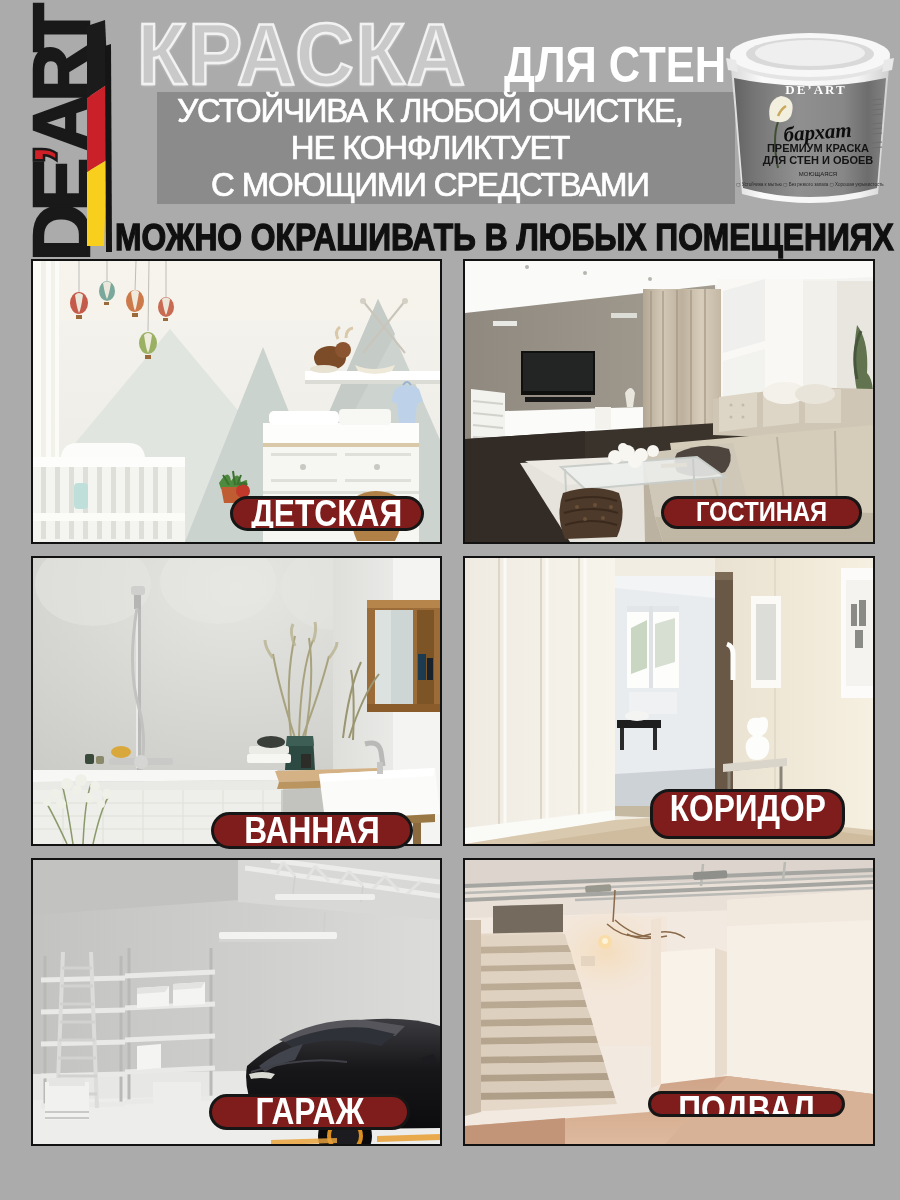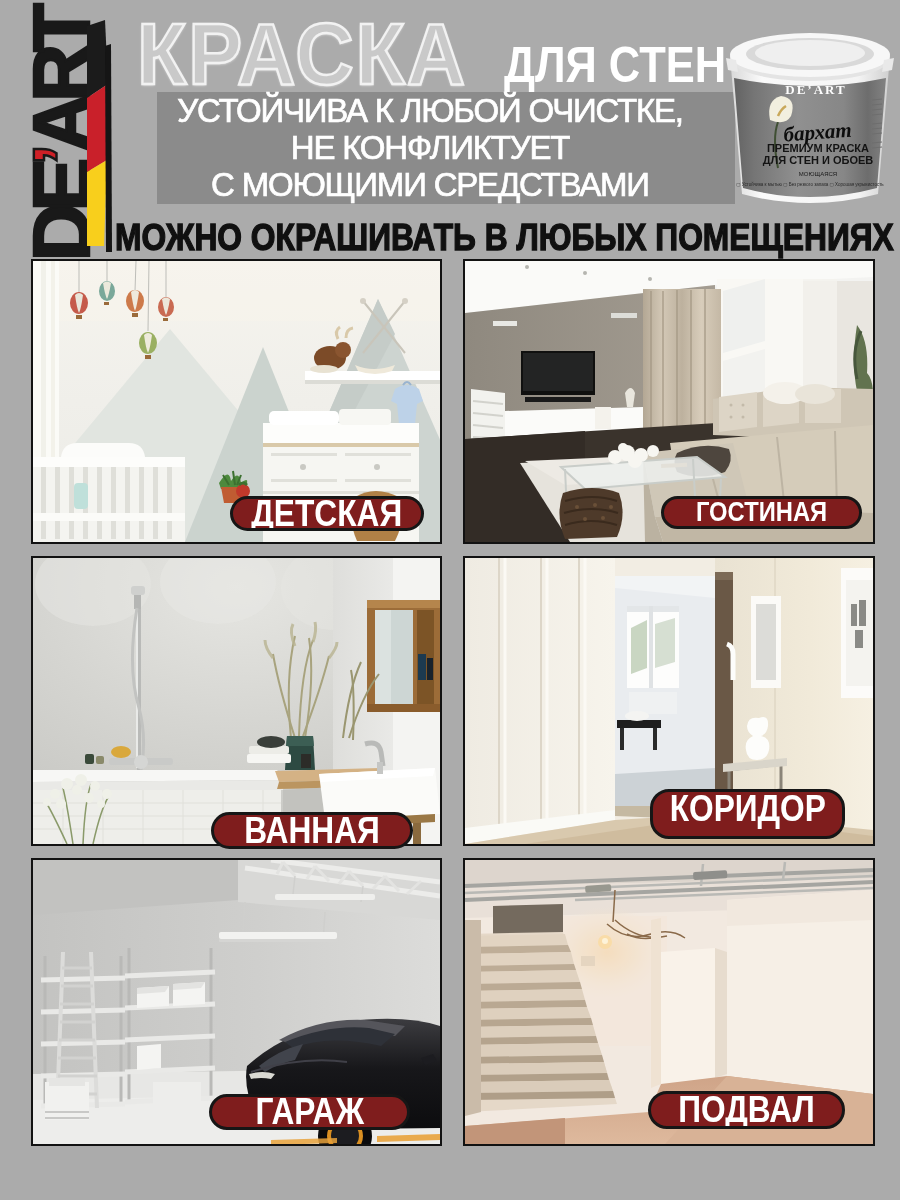--- a/index.html
+++ b/index.html
@@ -771,13 +771,13 @@
 <rect x="116" y="96" width="14" height="10" fill="#e5d5c0"></rect>
 
 <polygon points="0,266 184,252 196,224 262,216 408,234 408,284 0,284" fill="url(#p6fl)"></polygon>
 <polygon points="0,266 100,258 100,284 0,284" fill="#c29579"></polygon>
 <polygon points="262,216 408,234 408,284 200,284" fill="#d8b296"></polygon>
 
 <polygon points="186,60 196,58 196,224 186,228" fill="#efe2d2"></polygon>
 </svg>
 </div>
 
-<div class="pill" style="left:648px;top:1091px;width:197px;height:38px;font-size:36px;line-height:32px;"><span>ПОДВАЛ</span></div>
+<div class="pill" style="left:648px;top:1091px;width:197px;height:26px;font-size:36px;line-height:32px;"><span>ПОДВАЛ</span></div>
 
 </body></html>

